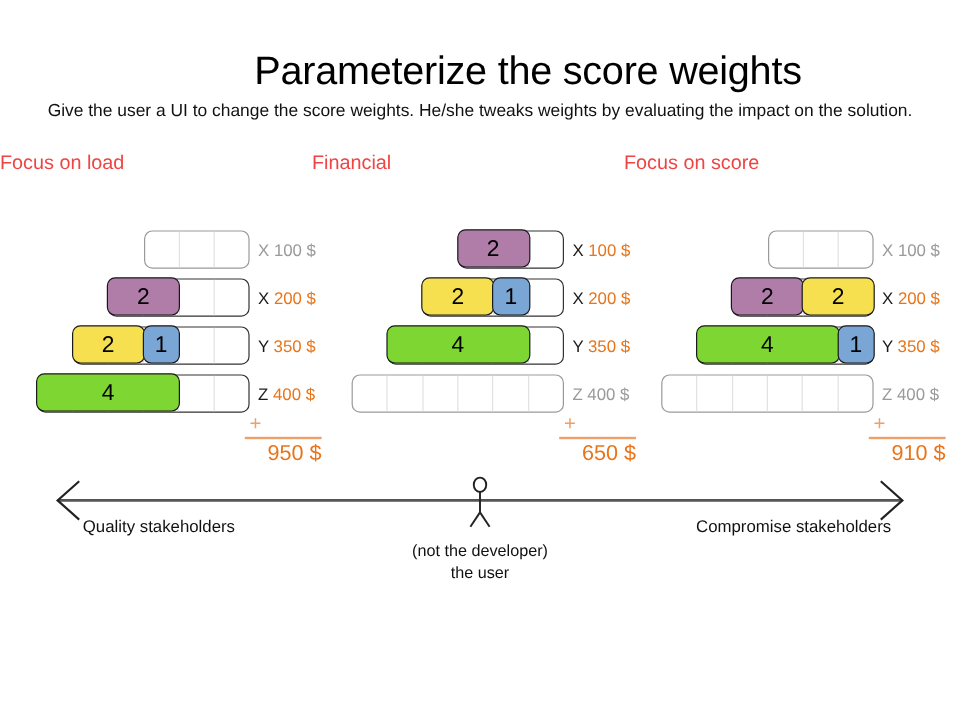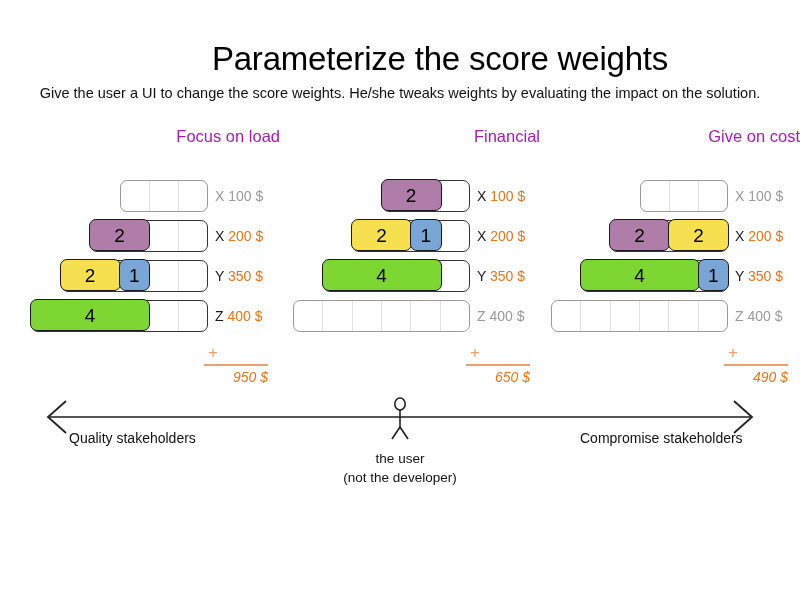--- a/index.html
+++ b/index.html
@@ -44,31 +44,32 @@
 
   
   .column {
     position: absolute;
     top: 125px;
   }
   .column-title {
     position: absolute;
     top: 0;
     width: 100%;
-    text-align: right;
+    text-align: left;
     font-size: 16.5px;
     line-height: 22px;
-    color: #a21caf;
+    color: #ef4444;
     white-space: nowrap;
   }
 
   
   .row {
     position: absolute;
     height: 32px;
+    margin-top: 12px;
   }
   .bar-track {
     position: absolute;
     top: 0;
     height: 32px;
     box-sizing: border-box;
     border: 1px solid #9a9a9a;
     border-radius: 7px;
     background: #ffffff;
     overflow: hidden;
@@ -141,24 +142,23 @@
     color: #efa06a;
     text-align: left;
     padding-left: 18px;
   }
   .total .rule {
     height: 2px;
     background: #efa06a;
     margin: 3px 0 2px 14px;
   }
   .total .sum {
-    font-size: 14px;
+    font-size: 18px;
     line-height: 18px;
     color: #e8751a;
-    font-style: italic;
   }
 
   
   #axis-area {
     position: absolute;
     left: 0;
     top: 395px;
     width: 688px;
     height: 110px;
   }
@@ -305,21 +305,21 @@
         </div>
         <div class="row-label muted" style="left: 217px;"><span class="key">Z</span> <span class="cost">400 $</span></div>
       </div>
       <div class="total" style="left: 192px; top: 220px;">
         <div class="plus">+</div>
         <div class="rule"></div>
         <div class="sum">650 $</div>
       </div>
     </div>
     <div class="column" style="left: 520px; width: 280px;">
-      <div class="column-title">Give on cost</div>
+      <div class="column-title">Focus on score</div>
       <div class="row" style="top: 55px; left: 0px; width: 280px;">
         <div class="bar-track" style="left: 119.5px; width: 88.5px;">
           <div class="seg-grid">
             <div class="seg"></div>
             <div class="seg"></div>
             <div class="seg"></div>
           </div>
         </div>
         <div class="row-label muted" style="left: 215px;"><span class="key">X</span> <span class="cost">100 $</span></div>
       </div>
@@ -359,21 +359,21 @@
             <div class="seg"></div>
             <div class="seg"></div>
             <div class="seg"></div>
           </div>
         </div>
         <div class="row-label muted" style="left: 215px;"><span class="key">Z</span> <span class="cost">400 $</span></div>
       </div>
       <div class="total" style="left: 190px; top: 220px;">
         <div class="plus">+</div>
         <div class="rule"></div>
-        <div class="sum">490 $</div>
+        <div class="sum">910 $</div>
       </div>
     </div>
   </div>
 
 <div id="axis-area">
   <svg id="axis-svg" width="800" height="60" viewBox="0 0 800 60">
     <line x1="48" y1="22" x2="752" y2="22" stroke="#555555" stroke-width="2.2"></line>
     <polyline points="66,6 48,22 66,38" fill="none" stroke="#222222" stroke-width="1.8"></polyline>
     <polyline points="734,6 752,22 734,38" fill="none" stroke="#222222" stroke-width="1.8"></polyline>
   </svg>
@@ -383,16 +383,16 @@
     <line x1="30" y1="17" x2="30" y2="34" stroke="#222222" stroke-width="1.6"></line>
     <line x1="30" y1="34" x2="22" y2="46" stroke="#222222" stroke-width="1.6"></line>
     <line x1="30" y1="34" x2="38" y2="46" stroke="#222222" stroke-width="1.6"></line>
   </svg>
 
   <span id="axis-label-left" class="axis-label">Quality stakeholders</span>
 
   <span id="axis-label-right" class="axis-label">Compromise stakeholders</span>
 
   <div id="user-caption">
+    <div>(not the developer)</div>
     <div>the user</div>
-    <div>(not the developer)</div>
   </div>
 </div>
 
 </body></html>

